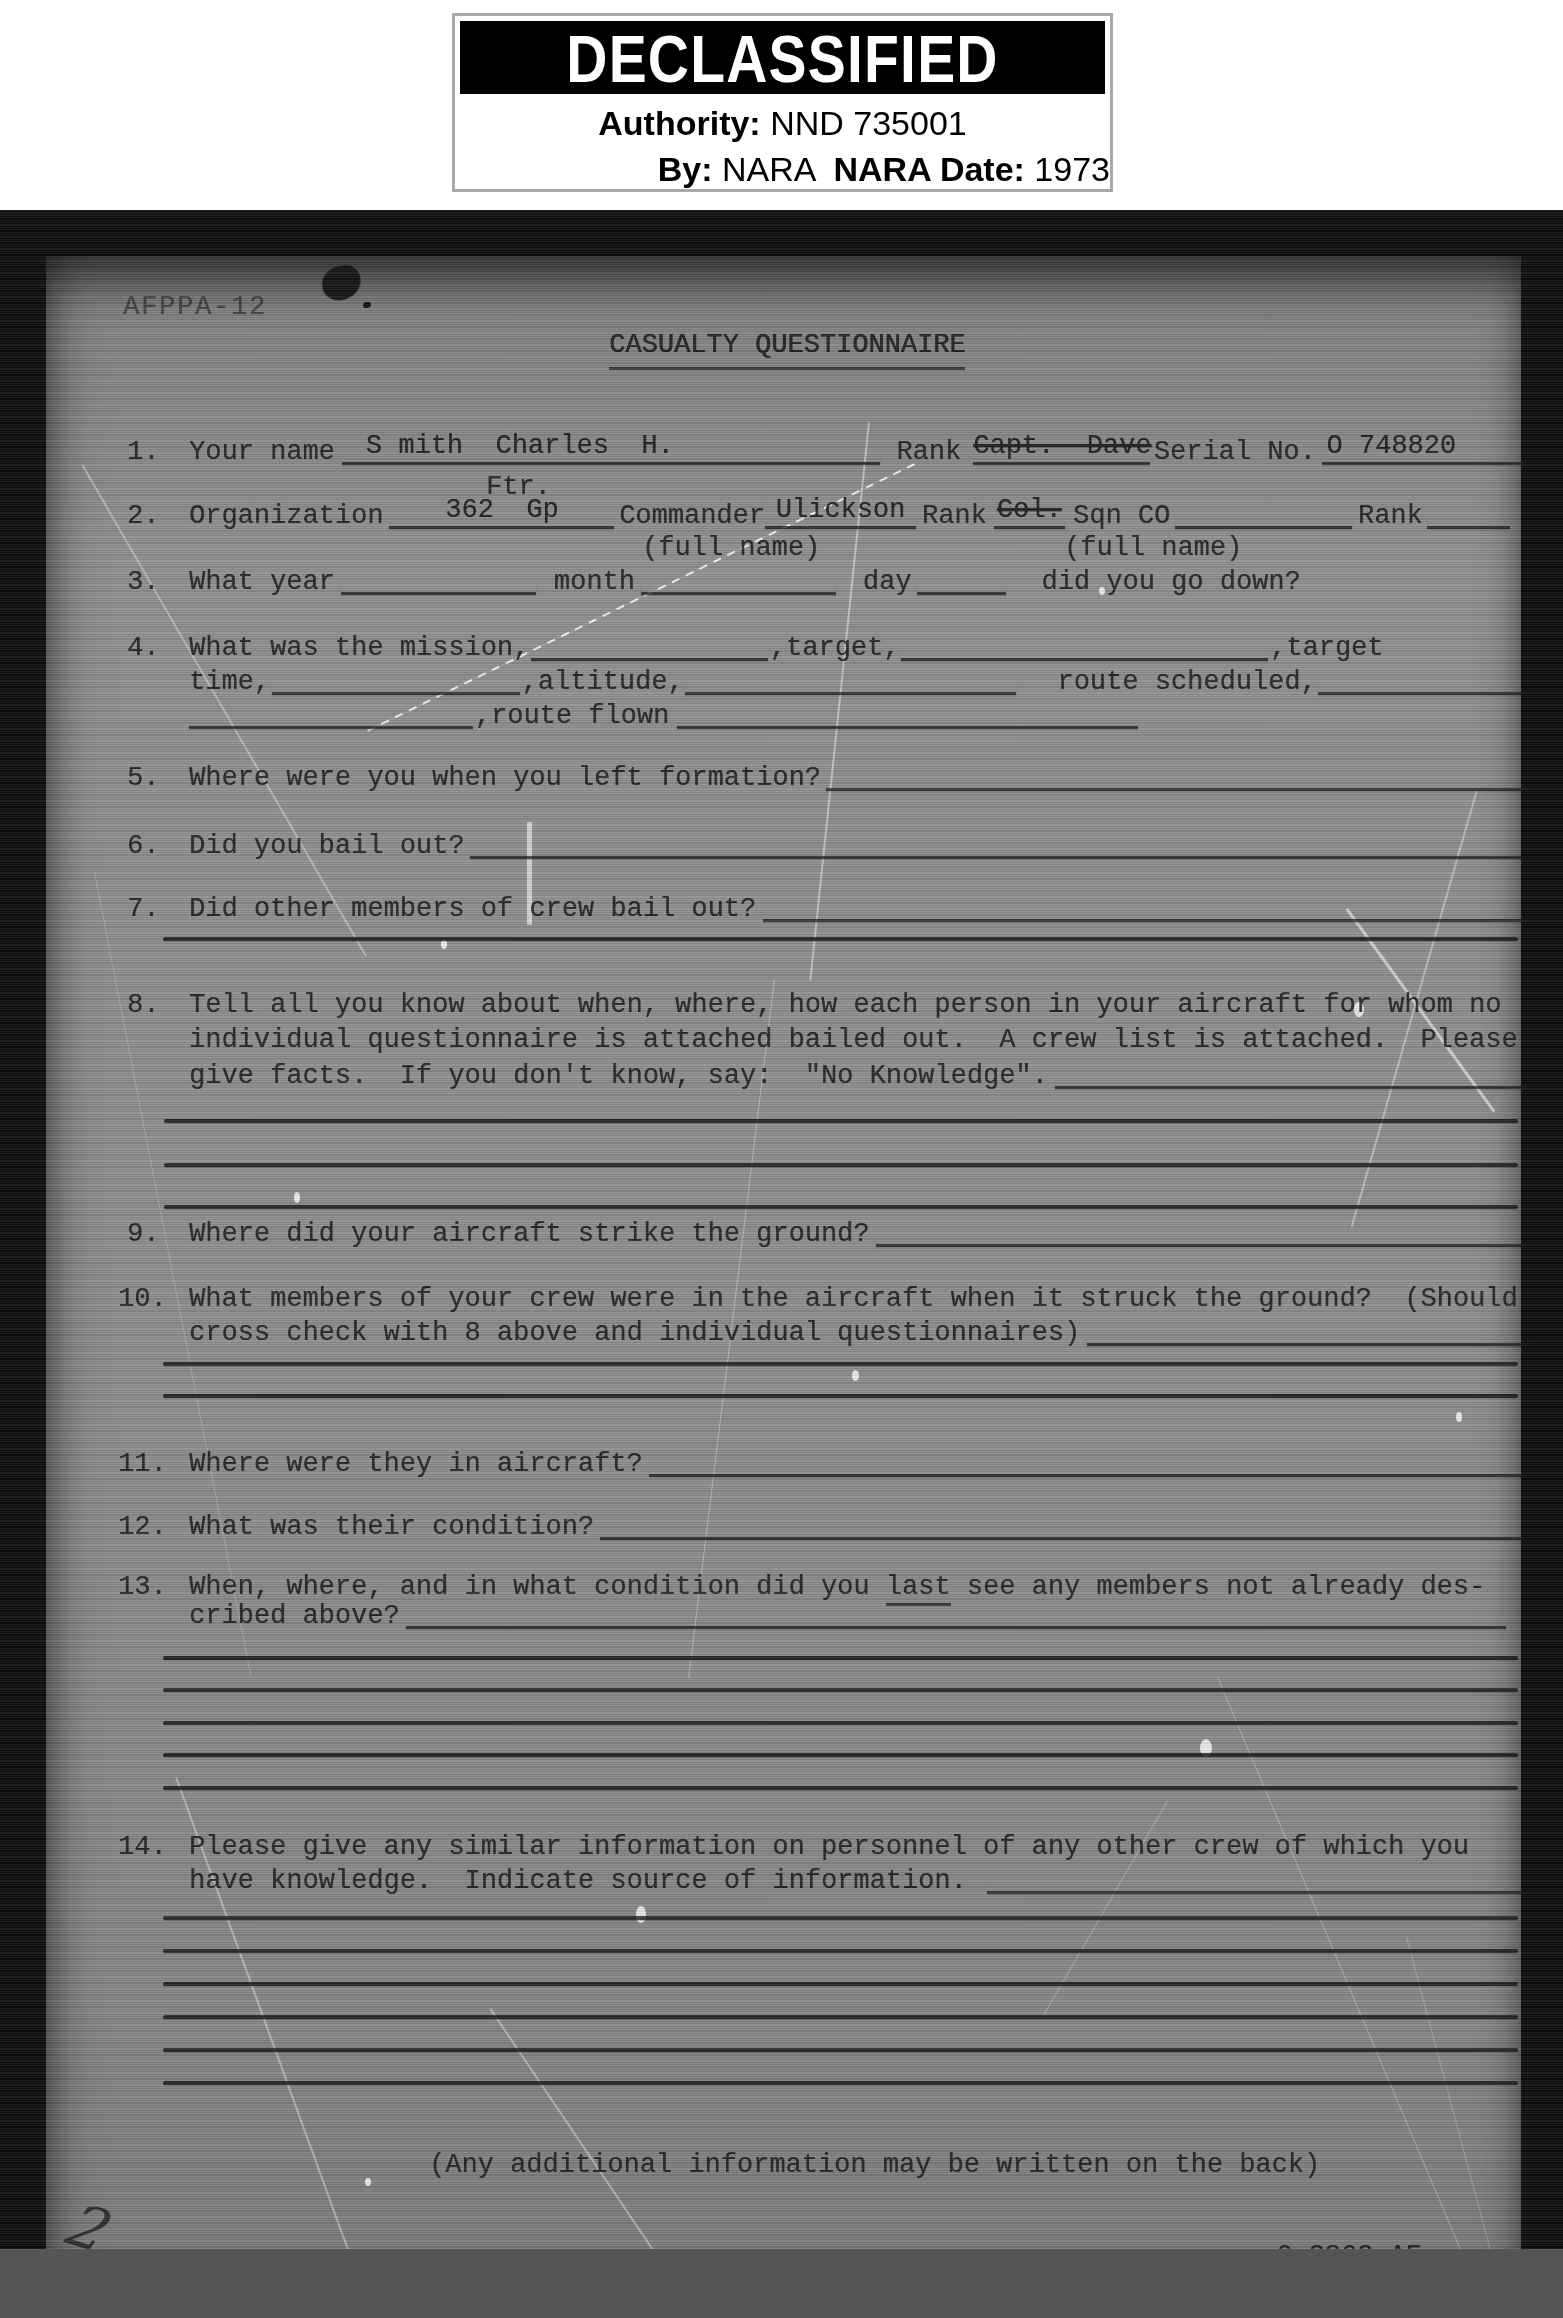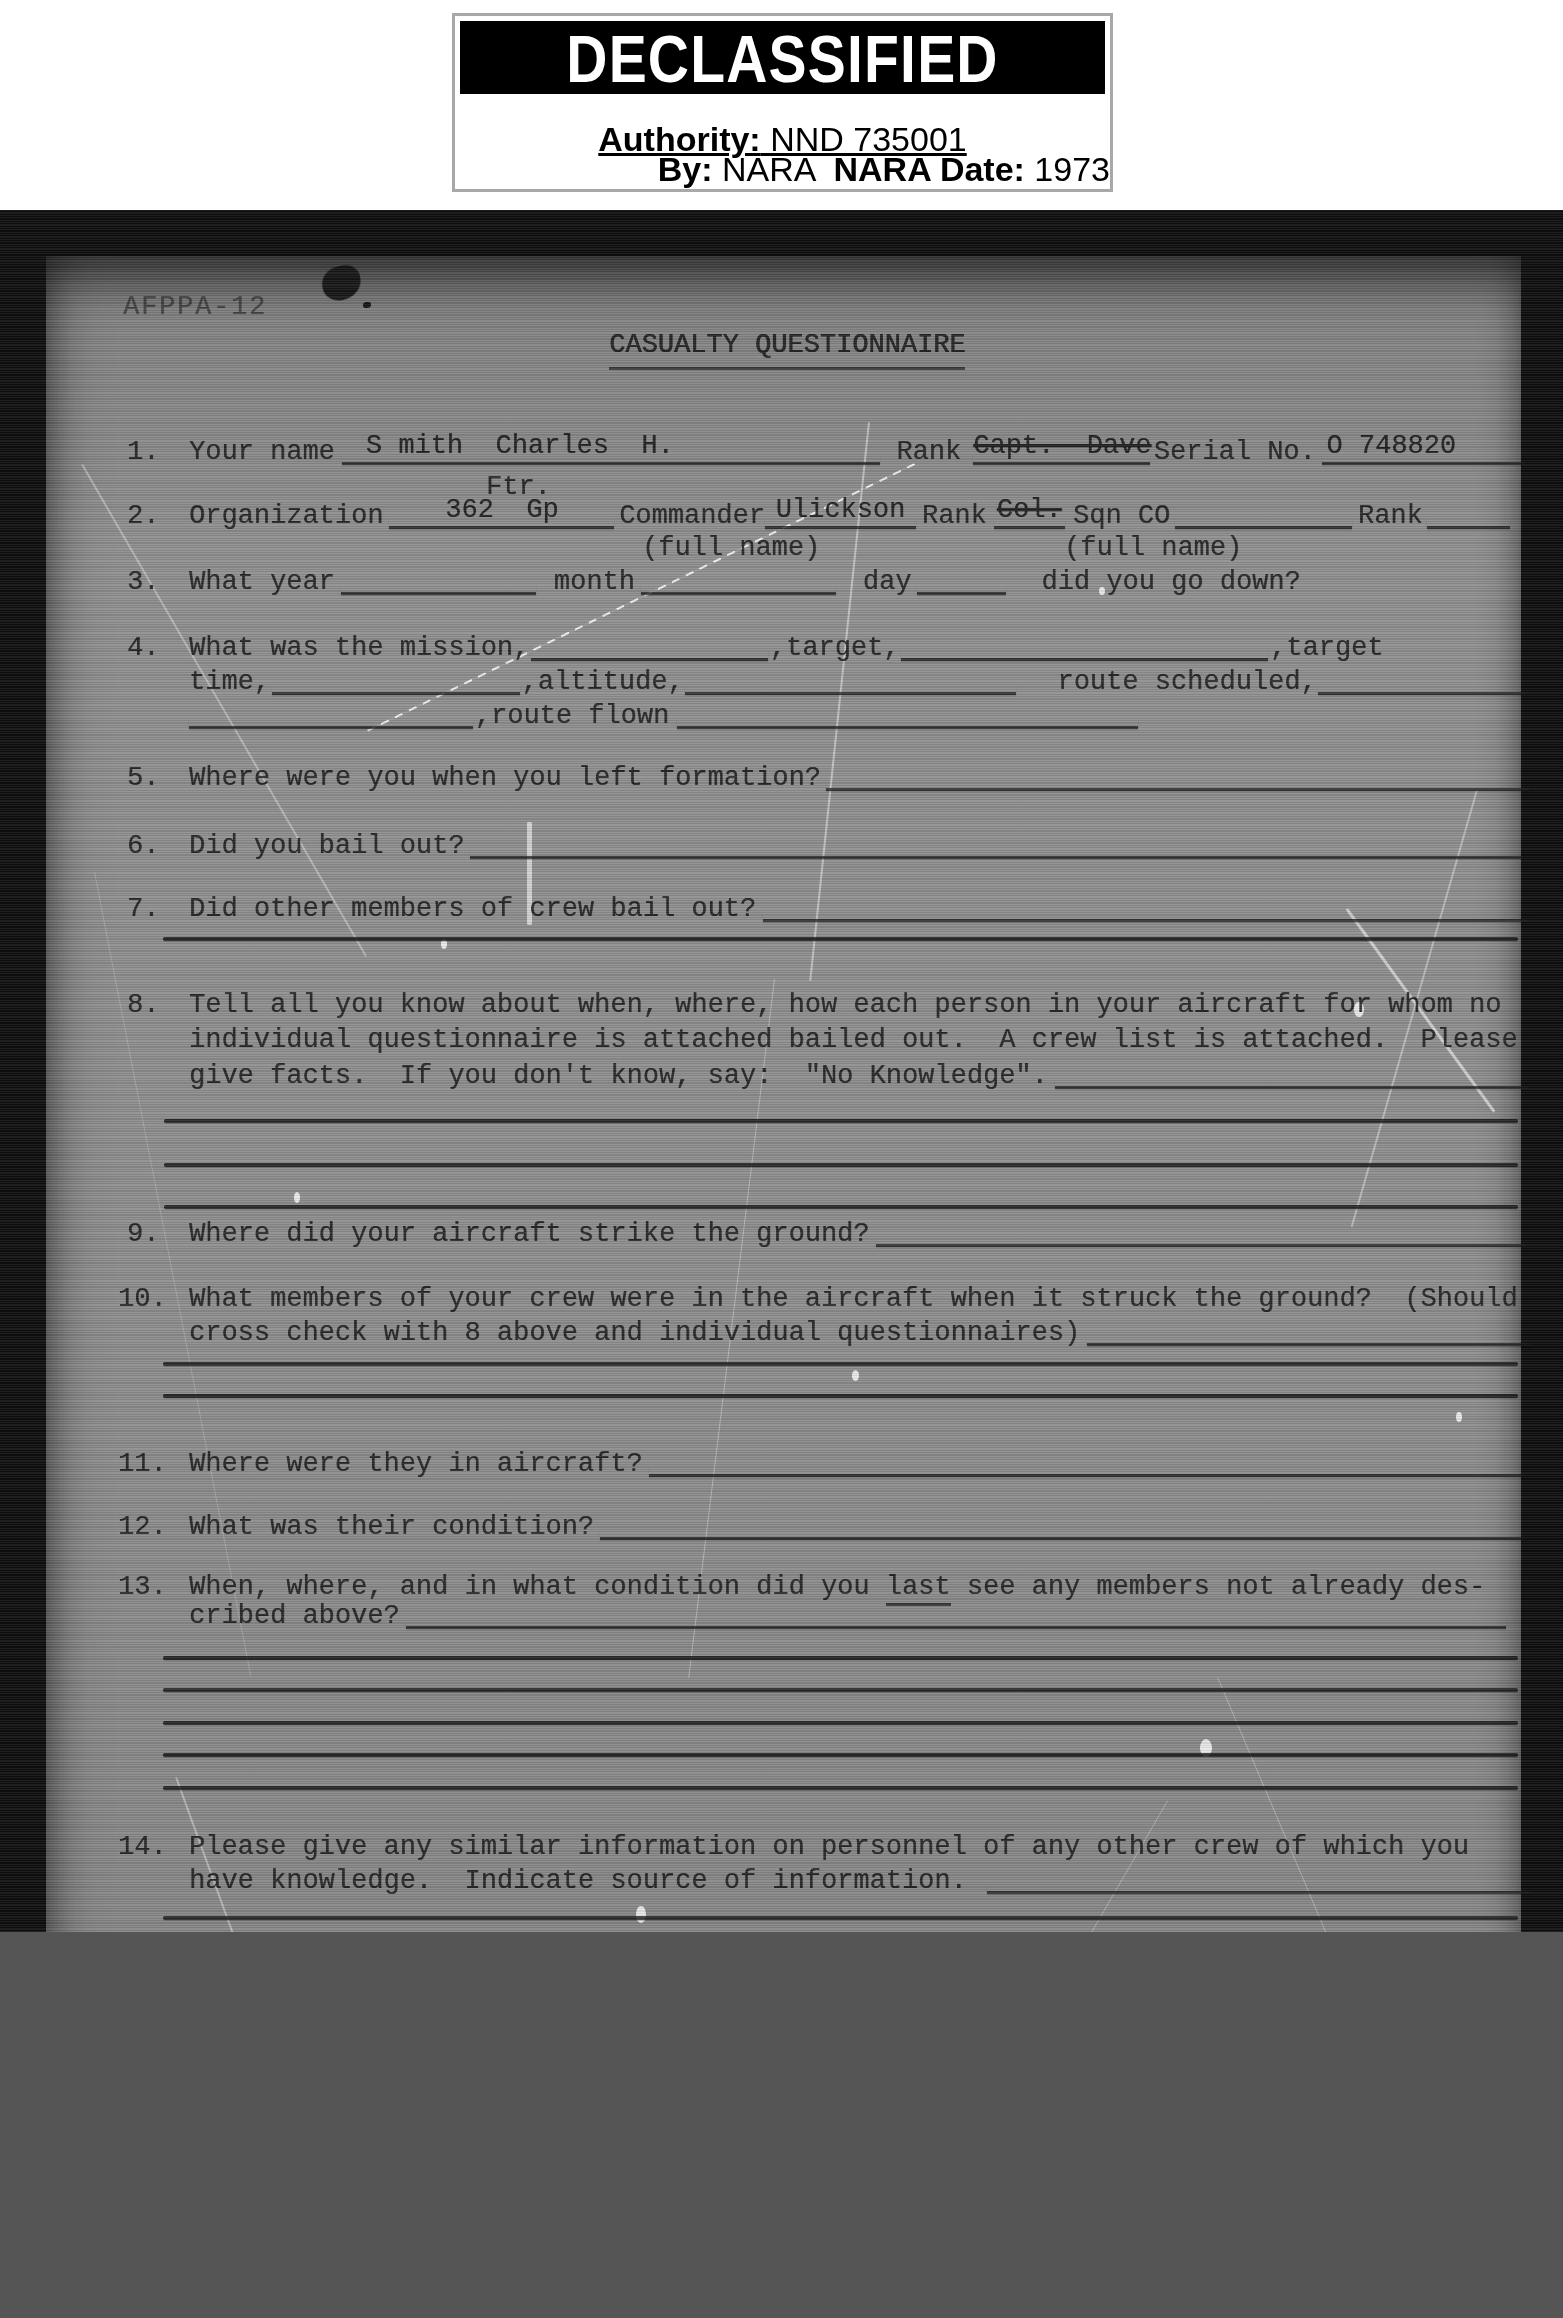--- a/index.html
+++ b/index.html
@@ -1,27 +1,27 @@
 <!DOCTYPE html>
 <html style="font-size:9.5px"><head>
 <meta charset="utf-8">
 <style>
   html,body{margin:0;padding:0;background:#555;}
-  #canvas{position:relative;width:1563px;height:1932px;background:#ffffff;overflow:hidden;
+  #canvas{position:relative;width:1563px;height:2249px;background:#ffffff;overflow:hidden;
           font-family:"Liberation Mono","DejaVu Sans Mono",monospace;}
 
   
   .stamp{position:absolute;left:452px;top:13px;width:661px;height:179px;background:#fff;
          border:3.5px solid #a8a8a8;box-sizing:border-box;font-family:"Liberation Sans","DejaVu Sans",sans-serif;z-index:5;}
   .stamp-banner{position:absolute;left:5.3px;top:5.3px;right:5.3px;height:73px;background:#000;color:#fff;
                 display:flex;align-items:center;justify-content:center;overflow:hidden;}
   .stamp-banner span{font-weight:bold;font-size:57px;letter-spacing:1.2px;transform:scaleY(1.18);white-space:pre;}
   .stamp-line{position:absolute;left:0;right:0;text-align:center;font-size:34px;color:#000;white-space:pre;}
   .stamp-line .b{font-weight:bold;}
-  .stamp-auth{top:104px;text-decoration:underline;}
+  .stamp-auth{top:88px;}
   .stamp-by{top:134px;text-align:right;}
 
   
   .photo{position:absolute;left:0;top:210px;width:1563px;height:2109px;background:#0e0e0e;z-index:1;}
   .page{position:absolute;left:46px;top:46px;width:1475px;height:2032px;
         background:linear-gradient(180deg,#646464 0px,#828282 59px,#8f8f8f 296px,#8d8d8d 55%,#868686 86%,#7a7a7a 100%);
         box-shadow:inset 0 33px 47px -18px rgba(0,0,0,.62), inset 33px 0 59px -35px rgba(0,0,0,.5),
                    inset -27px 0 47px -33px rgba(0,0,0,.38), inset 0 -24px 41px -24px rgba(0,0,0,.42);}
   .scan-overlay{position:absolute;left:0;top:210px;width:1563px;height:2109px;z-index:4;pointer-events:none;
         background:repeating-linear-gradient(180deg, rgba(255,255,255,.07) 0 1.2px, rgba(0,0,0,.08) 1.2px 2.4px);}

